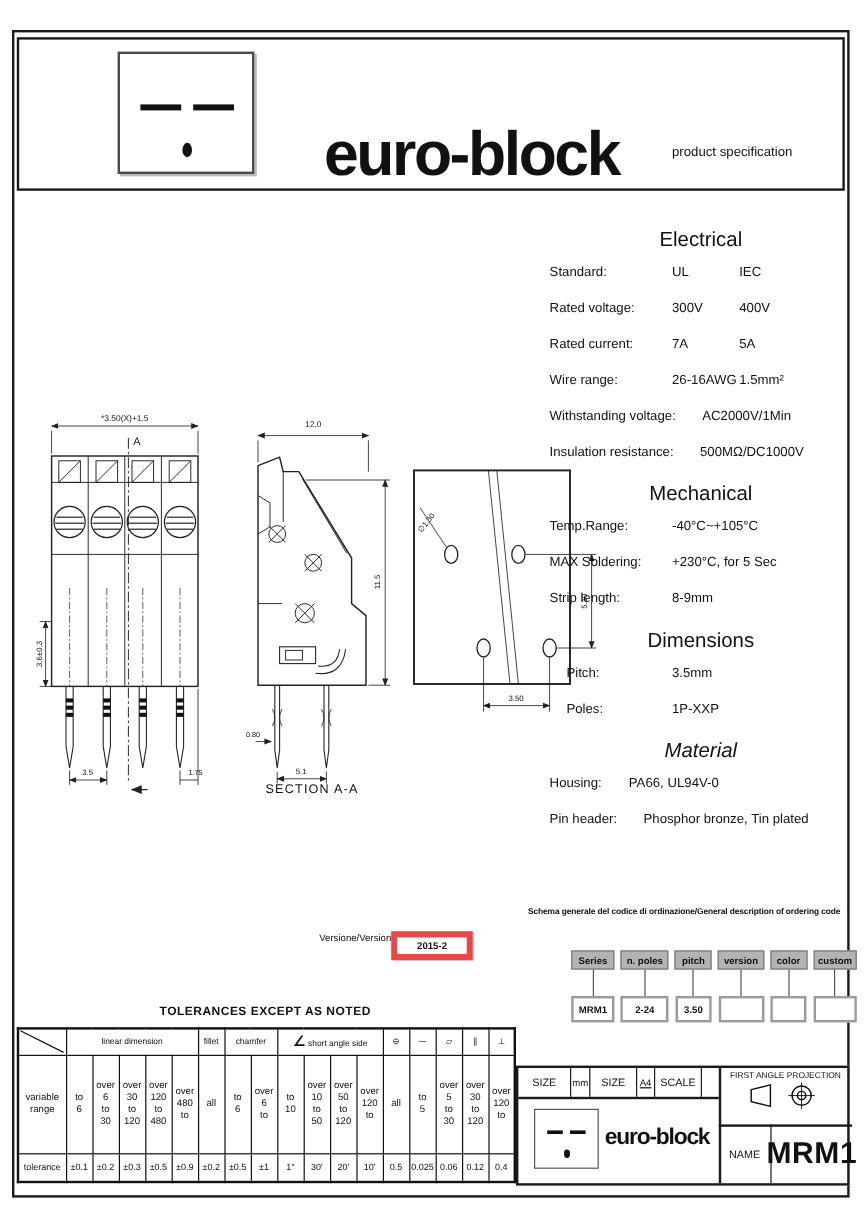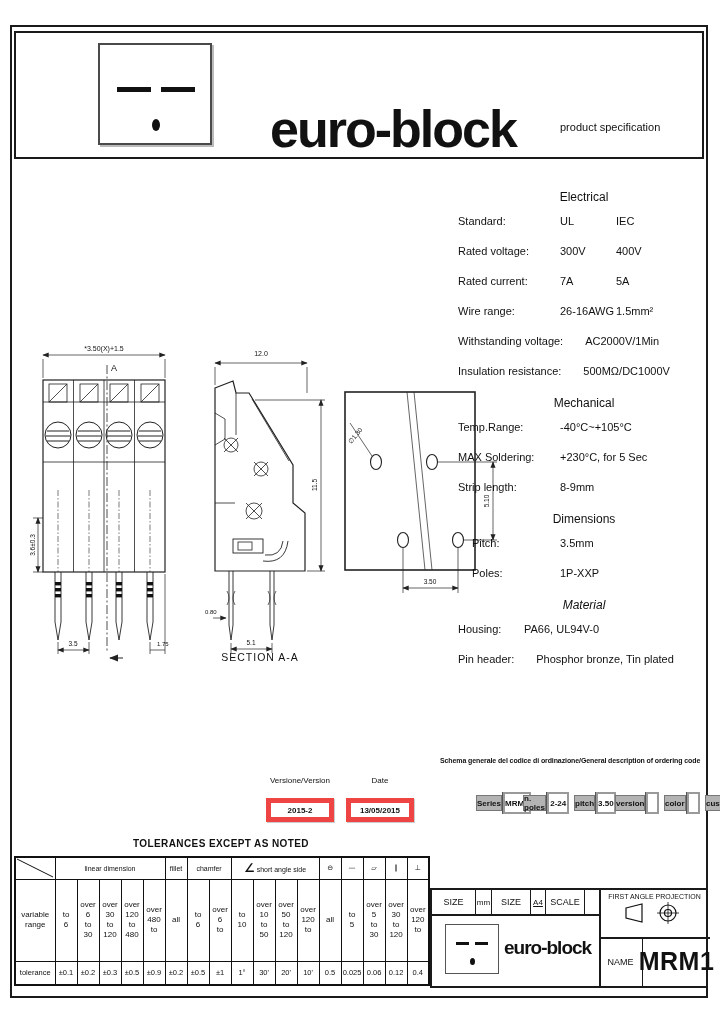--- a/index.html
+++ b/index.html
@@ -13,40 +13,40 @@
   
   .header-box { left:14px; top:31px; width:690px; height:128px; border:2px solid #1a1a1a; background:#fff; }
   .logo-box { left:82px; top:10px; width:114px; height:102px; border:2px solid #4a4a4a; box-shadow:2px 2px 0 #bbb; background:#fff; }
   .logo-dash { position:absolute; height:5px; width:34px; background:#111; top:42px; }
   .logo-dot  { position:absolute; width:8px; height:12px; background:#111; border-radius:50%; left:52px; top:74px; }
   .brand { left:254px; top:66px; font-size:52px; font-weight:bold; letter-spacing:-2px; white-space:nowrap; }
   .subtitle { left:544px; top:88px; font-size:11px; }
 
   
   .specs { left:458px; top:182px; width:252px; font-size:11px; }
-  .spec-heading { text-align:center; font-size:12px; margin:8px 0 12px 0; }
+  .spec-heading { text-align:center; font-size:17px; margin:8px 0 12px 0; }
   .spec-heading.mt { margin-top:14px;font-style:italic; }
   .spec-row { display:flex; margin-bottom:19px; line-height:11px; }
   .spec-row .sl { min-width:102px; padding-right:22px; white-space:nowrap; }
   .spec-row .sv1 { min-width:56px; white-space:nowrap; }
   .spec-row .sv2 { white-space:nowrap; }
   .spec-row.ind { padding-left:14px; }
 
   
   .vblock { left:266px; top:776px; display:flex; gap:12px; font-size:8px; }
-  .vfield { display:flex; flex-direction:column; align-items:center; }
+  .vfield { display:flex; flex-direction:row; align-items:center; }
   .vfield .vlab { margin-bottom:13px; }
   .vfield .vbox { width:68px; height:24px; border:5px solid #ef4444; box-shadow:1px 1px 0 #ccc;
                   font-size:8px; font-weight:bold; display:flex; align-items:center; justify-content:center; }
 
   
   .ordering { left:440px; top:757px; width:274px; }
   .ord-title { font-size:7px; font-weight:bold; white-space:nowrap; letter-spacing:-0.1px; }
   .ord-row { display:flex; gap:5px; margin-top:28px; padding-left:36px; }
-  .ord-field { display:flex; flex-direction:row; align-items:center; }
+  .ord-field { display:flex; flex-direction:column; align-items:center; }
   .ord-hdr { height:16px; background:#b3b3b3; border:1px solid #777; font-size:8px; font-weight:bold;
              display:flex; align-items:center; justify-content:center; width:100%; }
   .ord-line { width:0; height:22px; border-left:1px solid #555; }
   .ord-val { height:22px; border:2px solid #9a9a9a; background:#fff; font-size:8px; font-weight:bold;
              display:flex; align-items:center; justify-content:center; }
   .w42{width:42px}.w46{width:46px}.w36{width:36px}.w44{width:44px}
   .vw36{width:36px}.vw40{width:40px}.vw30{width:30px}.vw38{width:38px}
 
   
   .tol-title { left:14px; top:838px; width:414px; text-align:center; font-size:10px; font-weight:bold; letter-spacing:0.4px; }
@@ -338,24 +338,20 @@
   <div class="spec-row">
     <span class="sl" style="min-width:66px">Pin header:</span>
     <span class="sv1">Phosphor bronze, Tin plated</span>
   </div>
 </div>
 
 <div class="abs vblock">
   <div class="vfield">
     <span class="vlab">Versione/Version</span>
     <div class="vbox">2015-2</div>
-  </div>
-  <div class="vfield">
-    <span class="vlab">Date</span>
-    <div class="vbox">13/05/2015</div>
   </div>
 </div>
 
 <div class="abs ordering">
   <div class="ord-title">Schema generale del codice di ordinazione/General description of ordering code</div>
   <div class="ord-row">
     <div class="ord-field w42">
       <div class="ord-hdr">Series</div>
       <div class="ord-line"></div>
       <div class="ord-val vw36">MRM1</div>

